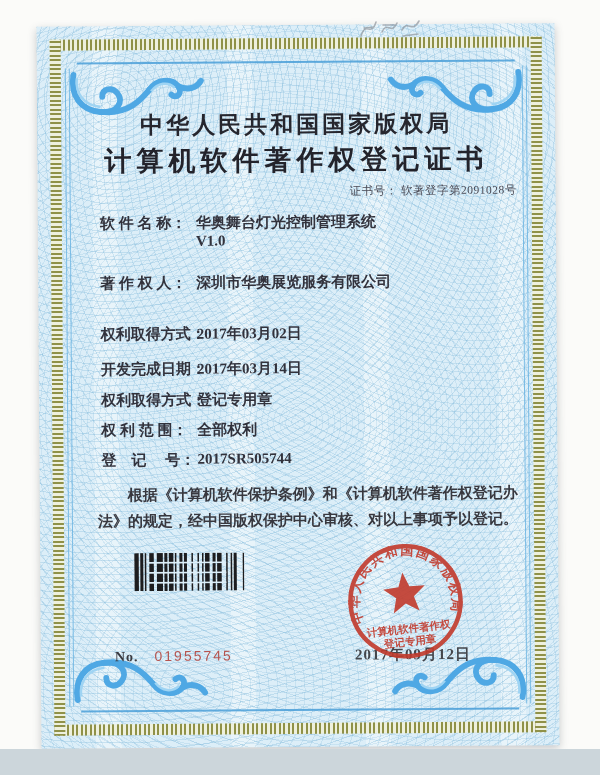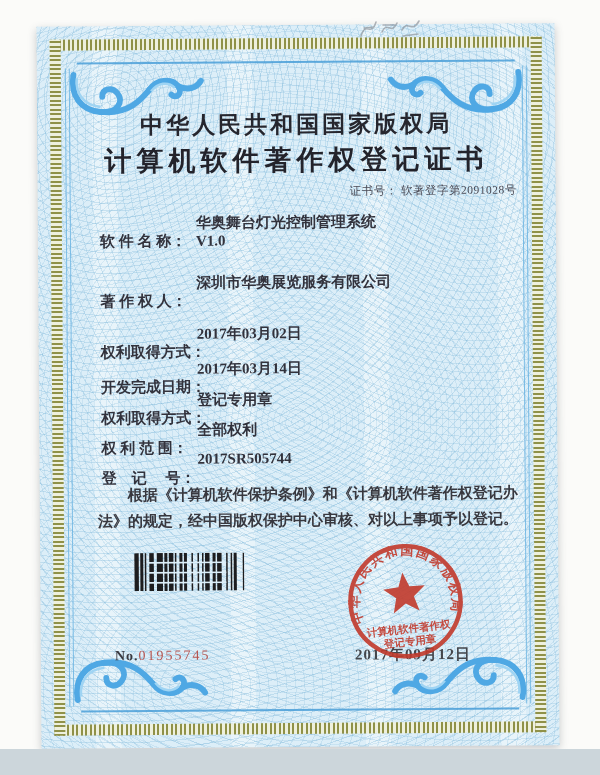--- a/index.html
+++ b/index.html
@@ -55,40 +55,40 @@
   }
   .cert-title{
     position:absolute;left:0;right:0;top:117px;text-align:center;
     font-size:27px;font-weight:bold;letter-spacing:5px;color:#23232b;
   }
   .cert-no{
     position:absolute;left:312px;top:159px;
     font-size:11.5px;color:#4a4a55;letter-spacing:.5px;
   }
   .row{position:absolute;left:0;width:100%;font-size:15px;color:#32323c;}
-  .row .lbl{position:absolute;left:62px;font-weight:bold;white-space:pre;margin-top:18px;}
+  .row .lbl{position:absolute;left:62px;font-weight:bold;white-space:pre;}
   .row .val{position:absolute;left:158px;font-weight:bold;white-space:pre;}
   .r0{top:188px}.r0v{top:207px}.r1{top:248px}.r2{top:299px}.r3{top:334px}
   .r4{top:365px}.r5{top:395px}.r6{top:425px}
   .statement{
     position:absolute;left:58px;top:456px;width:430px;
     font-size:15px;line-height:26px;text-indent:2em;color:#38383f;font-weight:bold;
   }
   
   .barcode{position:absolute;left:94px;top:527px;width:110px;height:38px;}
   
   .seal{position:absolute;left:305px;top:517px;width:120px;height:120px;opacity:.9;transform:rotate(-6deg);}
   .seal text{font-family:"Liberation Serif","DejaVu Serif",serif;}
   .issue-date{
     position:absolute;left:314px;top:621px;
     font-size:15px;font-weight:bold;color:#43464c;letter-spacing:1px;
   }
   .serial{position:absolute;left:74px;top:622px;font-size:14px;}
-  .serial .no{color:#3a3a40;font-weight:bold;letter-spacing:1px;margin-right:0;}
-  .serial .digits{color:#b5544f;font-family:Liberation Serif, serif;letter-spacing:2px;}
+  .serial .no{color:#3a3a40;font-weight:bold;letter-spacing:1px;margin-right:16px;}
+  .serial .digits{color:#b5544f;font-family:Liberation Sans, sans-serif;letter-spacing:2px;}
   
   .handwriting{position:absolute;left:358px;top:14px;width:64px;height:30px;opacity:.65;}
 </style>
 </head>
 <body>
 
 <div class="paper">
 
   <div class="frame-strip frame-top"></div>
   <div class="frame-strip frame-bottom"></div>

